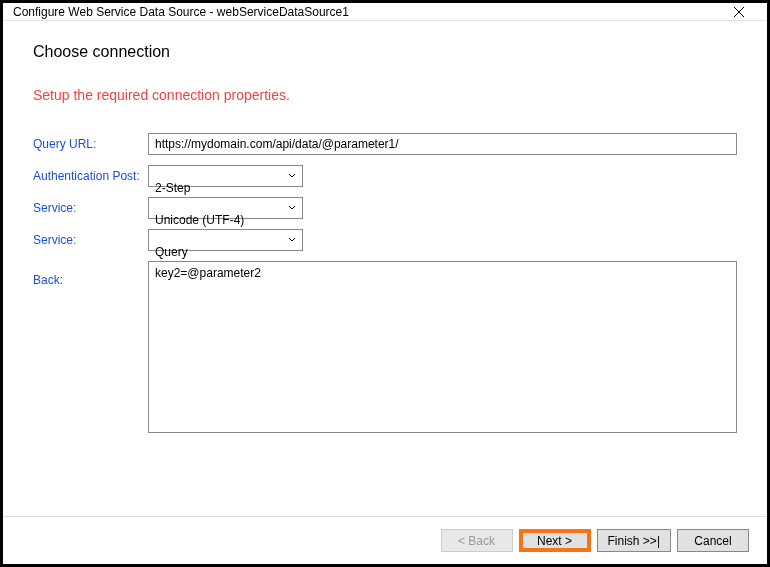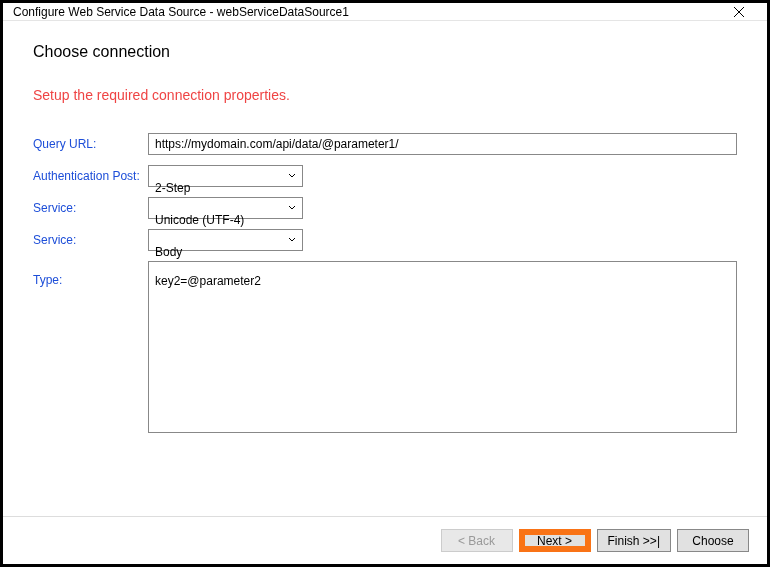--- a/index.html
+++ b/index.html
@@ -112,21 +112,21 @@
       justify-content: center;
     }
     .select-arrow svg {
       width: 8px;
       height: 6px;
     }
     .textarea {
       width: 100%;
       height: 172px;
       border: 1px solid #888;
-      padding: 12px 6px;
+      padding: 4px 6px;
       font-family: inherit;
       font-size: 12px;
       resize: none;
       background: #fff;
     }
     .body-row .form-label {
       padding-top: 12px;
     }
     .footer {
       border-top: 1px solid #ddd;
@@ -149,21 +149,21 @@
       align-items: center;
       justify-content: center;
     }
     .btn-disabled {
       color: #999;
       border-color: #ccc;
       background: #e8e8e8;
       cursor: default;
     }
     .btn-default {
-      border: 6px solid #f97316;
+      border: 4px solid #f97316;
       background: #e1e1e1;
     }
   </style>
 </head>
 <body>
 
 <div class="dialog">
   <div class="titlebar">
     <span class="titlebar-title">Configure Web Service Data Source - webServiceDataSource1</span>
     <div class="close-btn">
@@ -210,37 +210,37 @@
               </svg>
           </span>
         </div>
       </div>
     </div>
 
     <div class="form-row">
       <div class="form-label">Service:</div>
       <div class="form-control">
         <div class="select-wrapper">
-          <span class="select-value">Body</span>
+          <span class="select-value">Query</span>
           <span class="select-arrow">
             <svg viewBox="0 0 8 6">
                 <path d="M1 1 L4 4 L7 1" stroke="#000" stroke-width="1" fill="none"></path>
               </svg>
           </span>
         </div>
       </div>
     </div>
 
     <div class="form-row body-row">
-      <div class="form-label">Type:</div>
+      <div class="form-label">Back:</div>
       <div class="form-control">
         <textarea class="textarea" style="">key2=@parameter2</textarea>
       </div>
     </div>
   </div>
 
   <div class="footer">
     <button class="btn btn-disabled">&lt; Back</button>
     <button class="btn btn-default">Next &gt;</button>
     <button class="btn">Finish &gt;&gt;|</button>
-    <button class="btn">Choose</button>
+    <button class="btn">Cancel</button>
   </div>
 </div>
 
 </body></html>

